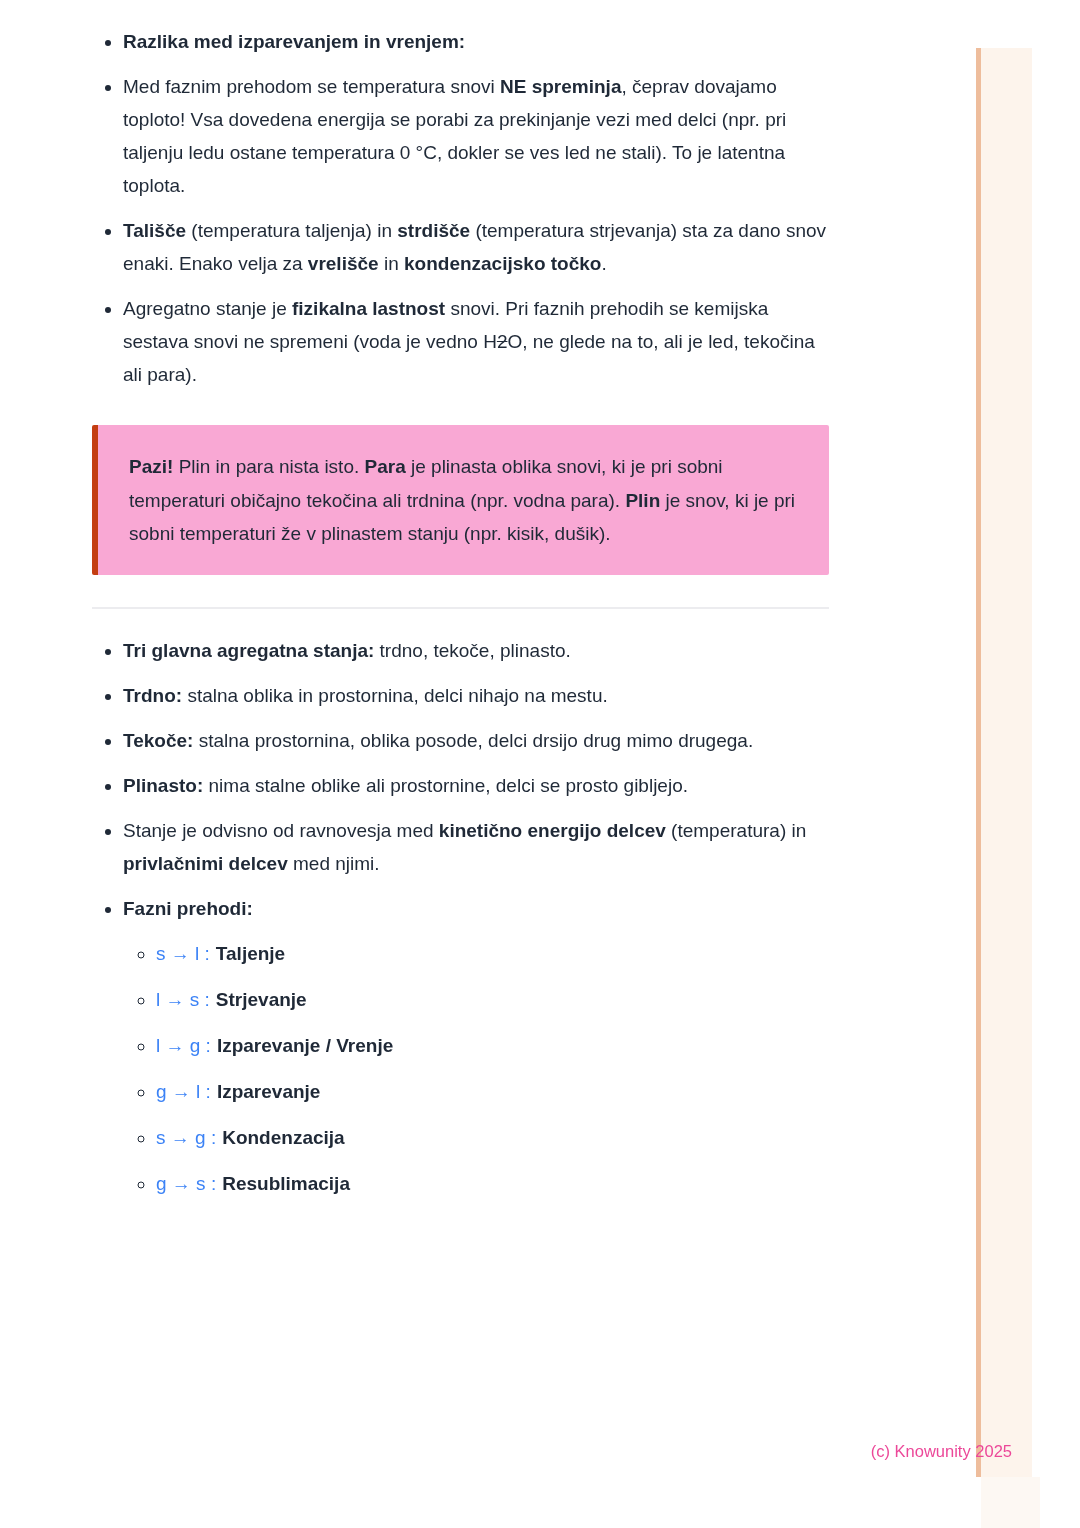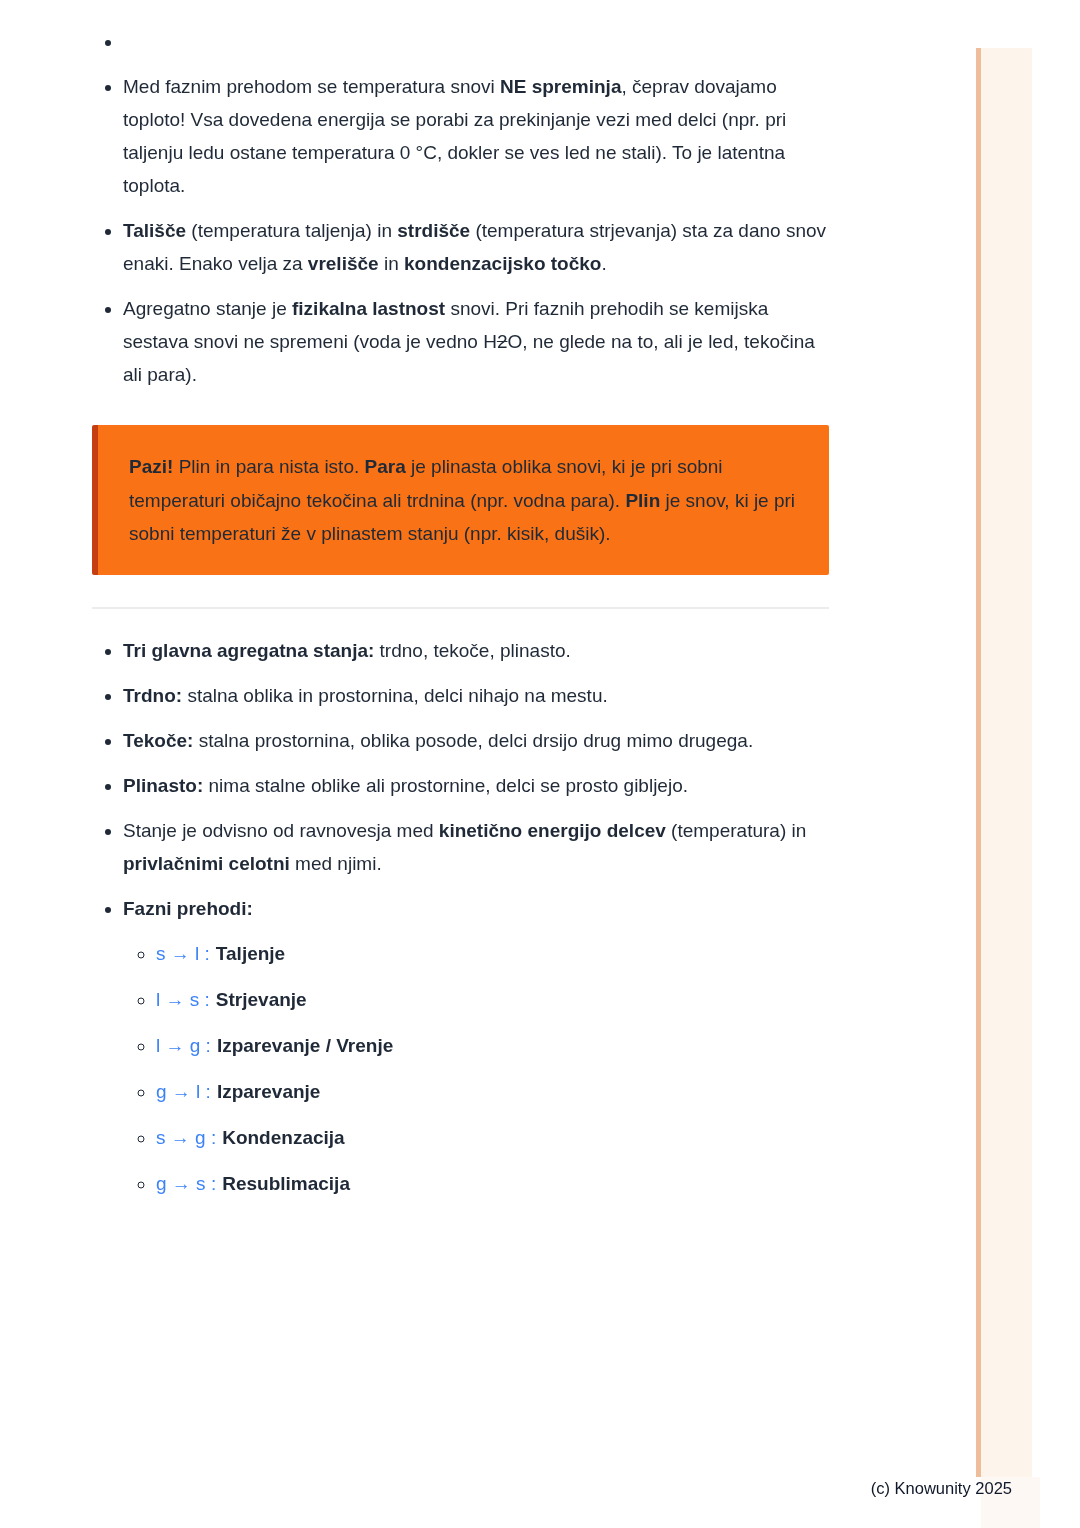--- a/index.html
+++ b/index.html
@@ -34,21 +34,21 @@
   ul.sub-list {
     list-style-type: circle;
     margin: 12px 0 10px 0;
     padding-left: 33px;
   }
   ul.sub-list > li { margin-bottom: 13px; }
   .callout {
     box-sizing: border-box;
     width: 100%;
     margin-top: 34px;
-    background: #f97316;
+    background: #f9a8d4;
     border-left: 6px solid #c43e12;
     border-radius: 2px;
     padding: 25px 30px 25px 31px;
   }
   .divider {
     border: 0;
     border-top: 2px solid #ececef;
     margin: 32px 0 0 0;
   }
   .t-prefix { color: #3b82f6; margin-right: 6px; }
@@ -61,56 +61,56 @@
   }
   .side-stripe-ext {
     position: absolute;
     left: 981px; top: 1477px;
     width: 59px; height: 51px;
     background: #fdf8f3;
   }
   .footer-credit {
     position: absolute;
     top: 1441px; right: 68px;
-    color: #0f172a;
+    color: #ec4899;
     font-size: 16.5px; line-height: 1.3;
     z-index: 2;
     white-space: nowrap;
-    margin-top: 37px;
   }
   b { font-weight: bold; }
   s { text-decoration: line-through; }
 </style>
 </head>
 <body>
 
 <div class="content">
 
 
   <ul class="main-list">
     <li>
+      <span><b>Razlika med izparevanjem in vrenjem:</b></span>
     </li>
     <li><span>Med faznim prehodom se temperatura snovi <b>NE spreminja</b>, čeprav dovajamo toploto! Vsa dovedena energija se porabi za prekinjanje vezi med delci (npr. pri taljenju ledu ostane temperatura 0 °C, dokler se ves led ne stali). To je latentna toplota.</span></li>
     <li><span><b>Tališče</b> (temperatura taljenja) in <b>strdišče</b> (temperatura strjevanja) sta za dano snov enaki. Enako velja za <b>vrelišče</b> in <b>kondenzacijsko točko</b>.</span></li>
     <li><span>Agregatno stanje je <b>fizikalna lastnost</b> snovi. Pri faznih prehodih se kemijska sestava snovi ne spremeni (voda je vedno H<s>2</s>O, ne glede na to, ali je led, tekočina ali para).</span></li>
   </ul>
 
   <div class="callout">
     <span><b>Pazi!</b> Plin in para nista isto. <b>Para</b> je plinasta oblika snovi, ki je pri sobni temperaturi običajno tekočina ali trdnina (npr. vodna para). <b>Plin</b> je snov, ki je pri sobni temperaturi že v plinastem stanju (npr. kisik, dušik).</span>
   </div>
 
   <hr class="divider">
 
 
   <ul class="main-list">
     <li><span><b>Tri glavna agregatna stanja:</b> trdno, tekoče, plinasto.</span></li>
     <li><span><b>Trdno:</b> stalna oblika in prostornina, delci nihajo na mestu.</span></li>
     <li><span><b>Tekoče:</b> stalna prostornina, oblika posode, delci drsijo drug mimo drugega.</span></li>
     <li><span><b>Plinasto:</b> nima stalne oblike ali prostornine, delci se prosto gibljejo.</span></li>
-    <li><span>Stanje je odvisno od ravnovesja med <b>kinetično energijo delcev</b> (temperatura) in <b>privlačnimi celotni</b> med njimi.</span></li>
+    <li><span>Stanje je odvisno od ravnovesja med <b>kinetično energijo delcev</b> (temperatura) in <b>privlačnimi delcev</b> med njimi.</span></li>
     <li>
       <span><b>Fazni prehodi:</b></span>
       <ul class="sub-list">
         <li><span class="t-prefix">s → l :</span><b>Taljenje</b></li>
         <li><span class="t-prefix">l → s :</span><b>Strjevanje</b></li>
         <li><span class="t-prefix">l → g :</span><b>Izparevanje / Vrenje</b></li>
         <li><span class="t-prefix">g → l :</span><b>Izparevanje</b></li>
         <li><span class="t-prefix">s → g :</span><b>Kondenzacija</b></li>
         <li><span class="t-prefix">g → s :</span><b>Resublimacija</b></li>
       </ul>

